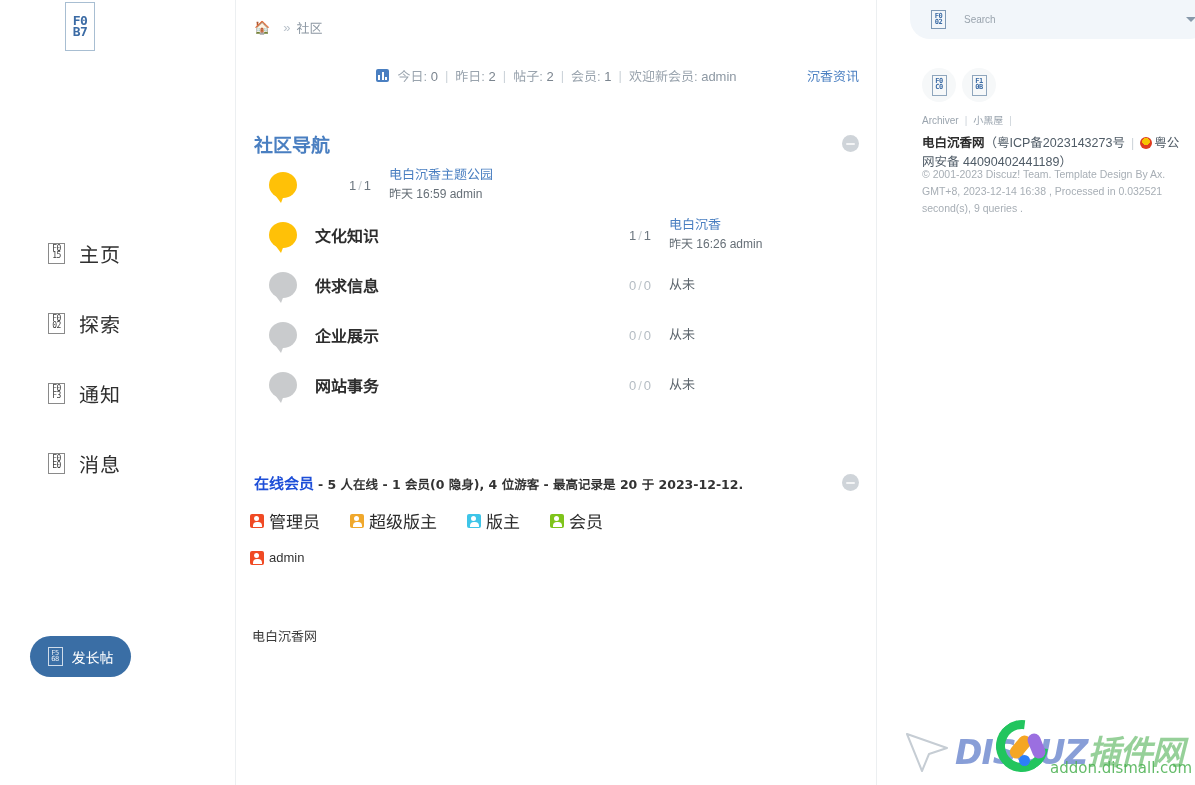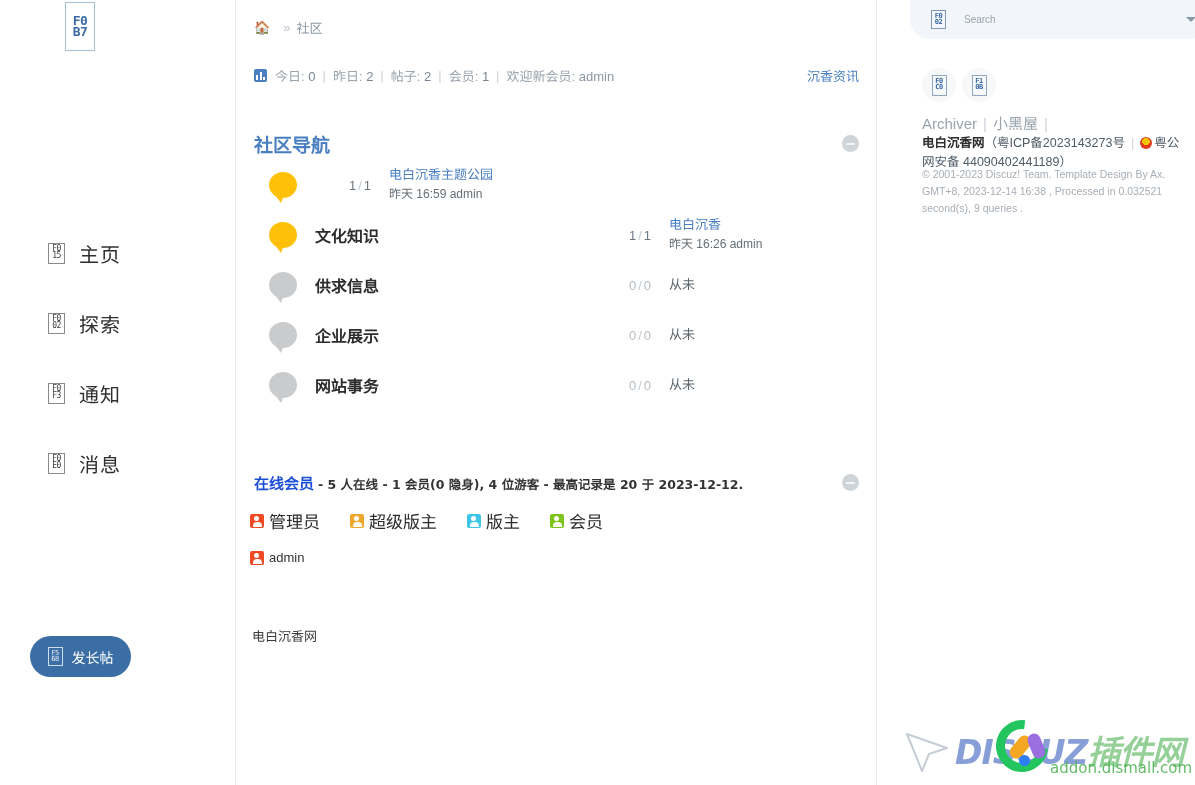--- a/index.html
+++ b/index.html
@@ -89,21 +89,21 @@
     font-size: 13px; color: #9aa4ae;
   }
   .home-icon { color:#c2ccd6; font-size:13px; margin-right:7px; }
   .bc-sep { margin: 0 6px; color:#b9c2cb; }
   .bc-current { color:#8d98a3; }
 
   .statsbar {
     position: absolute; left: 18px; top: 66px;
     width: 605px;
     display: flex; align-items: center;
-    font-size: 13px; color: #9aa4ae;
+    font-size: 13px; color: #9aa4ae; justify-content: center;
   }
   .chart-icon {
     width: 13px; height: 13px; margin-right: 8px;
     background: #4a7fc1; border-radius: 2px;
     position: relative; flex: none;
   }
   .chart-icon i {
     position:absolute; bottom:2px; width:2px; background:#fff; display:block;
   }
   .chart-icon i:nth-child(1){ left:2px; height:5px; }
@@ -254,21 +254,21 @@
     cursor: pointer;
   }
   .quick-circle .inner-box {
     width: 15px; height: 21px; border: 1px solid #8fa6bd;
     display:flex; align-items:center; justify-content:center;
   }
   .quick-circle .brokenglyph { font-size: 7px; color:#3b6ba5; }
 
   .foot-links {
     position: absolute; left: 922px; top: 112px;
-    font-size: 15px; color: #9aa4ae;
+    font-size: 10px; color: #9aa4ae;
   }
   .foot-links a { color: #9aa4ae; text-decoration: none; cursor:pointer; }
   .foot-links .sep { margin: 0 6px; color:#ccd3d9; }
 
   .icp-line {
     position: absolute; left: 922px; top: 134px; width: 268px;
     font-size: 12.5px; color: #4f5b66; line-height: 1.5;
   }
   .icp-line b { color: #2b2b2b; font-weight: bold;
     font-family:"DejaVu Sans","Liberation Sans",sans-serif; }

